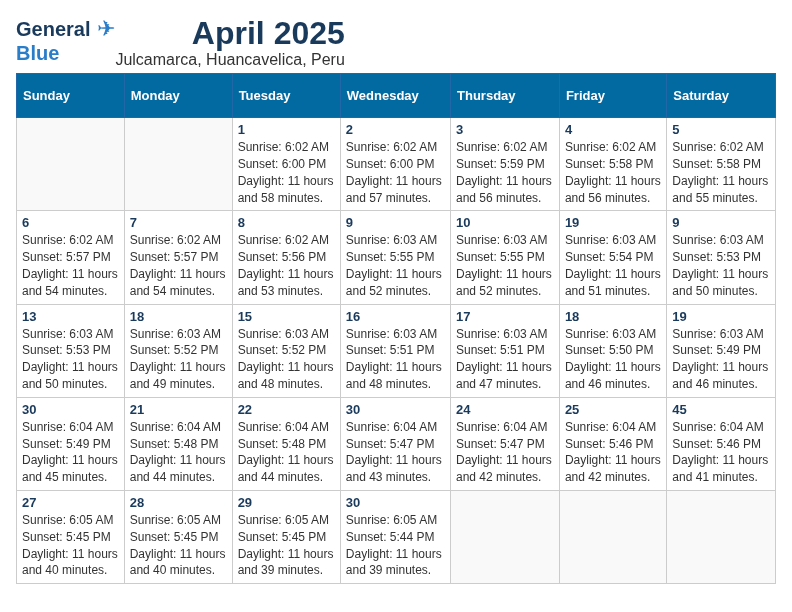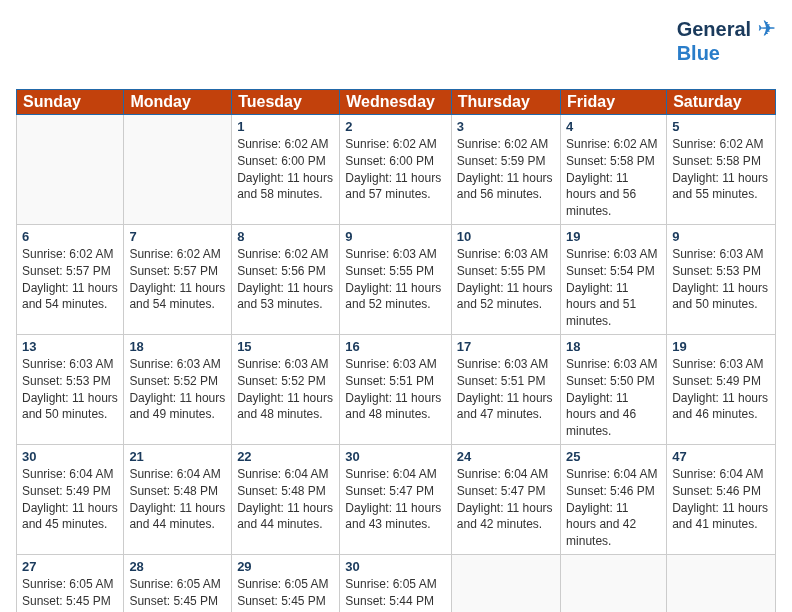--- a/index.html
+++ b/index.html
@@ -5,23 +5,23 @@
     * { box-sizing: border-box; margin: 0; padding: 0; }
     body {
       font-family: Arial, sans-serif;
       background: #fff;
       width: 792px;
       min-height: 612px;
       padding: 16px;
     }
     .header-area {
       display: flex;
-      justify-content: flex-end;
+      justify-content: flex-start;
       align-items: flex-start;
-      margin-bottom: 24px;
+      margin-bottom: 4px;
     }
     .logo {
       display: flex;
       flex-direction: column;
       align-items: flex-start;
     }
     .title-area {
       text-align: right;
     }
     .month-title {
@@ -33,25 +33,25 @@
     .location-title {
       font-size: 16px;
       color: #333;
     }
     .calendar {
       width: 100%;
       border-collapse: collapse;
       border: 1px solid #ccc;
     }
     .calendar th {
-      background-color: #c2410c;
+      background-color: #0369a1;
       color: #fff;
-      font-size: 16px;
-      font-weight: bold;
-      padding: 3px 6px;
+      font-size: 13px;
+      font-weight: bold;
+      padding: 14px 6px;
       text-align: left;
       border: 1px solid #2268a8;
     }
     .calendar td {
       vertical-align: top;
       padding: 4px 5px;
       border: 1px solid #ccc;
       font-size: 10.5px;
       color: #333;
       width: 113px;
@@ -102,20 +102,22 @@
       <div>
         <span class="logo-text-general">General</span>
         <span class="logo-bird">✈</span>
       </div>
     </div>
     <div>
       <span class="logo-text-blue">Blue</span>
     </div>
   </div>
   <div class="title-area">
+    <div class="month-title">April 2025</div>
+    <div class="location-title">Julcamarca, Huancavelica, Peru</div>
   </div>
 </div>
 
 <table class="calendar">
   <thead>
     <tr>
     <th>Sunday</th>
         <th>Monday</th>
         <th>Tuesday</th>
         <th>Wednesday</th>
@@ -278,21 +280,21 @@
 Sunset: 5:47 PM
 Daylight: 11 hours and 42 minutes.</div>
         </td>
         <td>
           <span class="day-number">25</span>
           <div class="day-info">Sunrise: 6:04 AM
 Sunset: 5:46 PM
 Daylight: 11 hours and 42 minutes.</div>
         </td>
         <td>
-          <span class="day-number">47</span>
+          <span class="day-number">45</span>
           <div class="day-info">Sunrise: 6:04 AM
 Sunset: 5:46 PM
 Daylight: 11 hours and 41 minutes.</div>
         </td>
       </tr>
       <tr>
         <td>
           <span class="day-number">27</span>
           <div class="day-info">Sunrise: 6:05 AM
 Sunset: 5:45 PM

